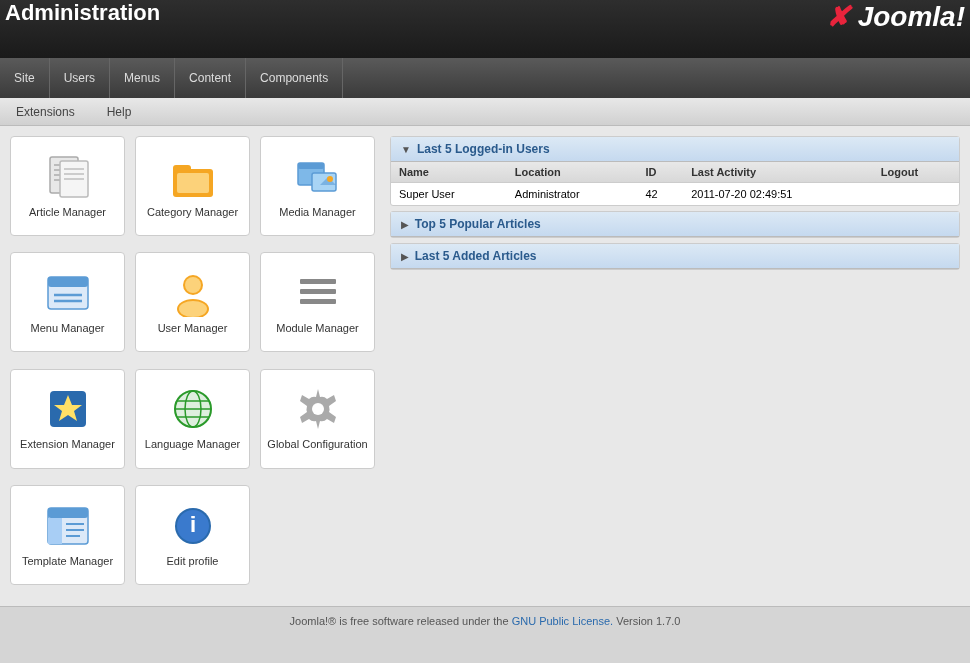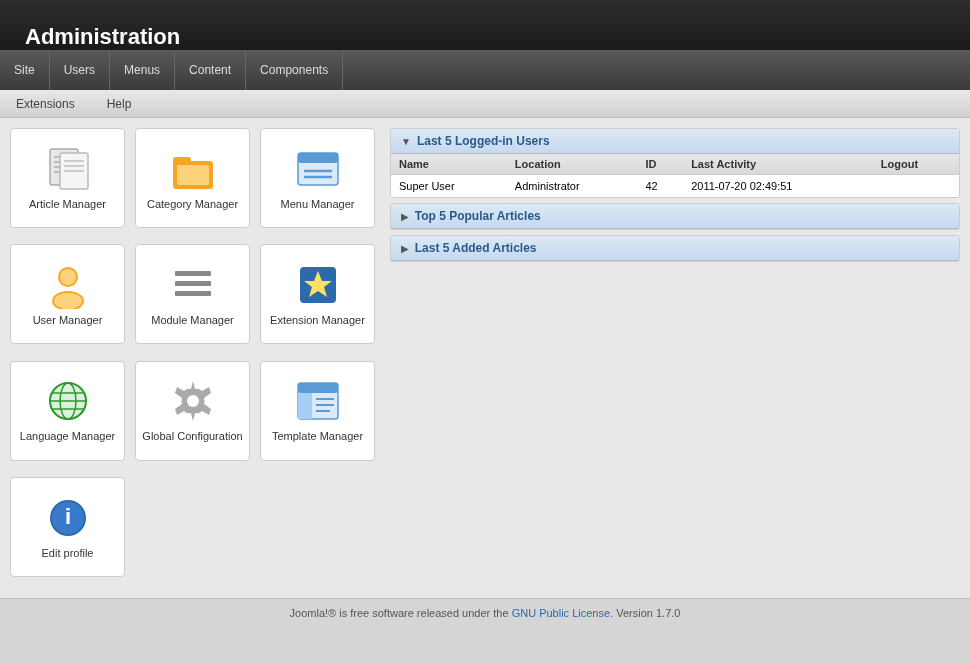--- a/index.html
+++ b/index.html
@@ -1,19 +1,19 @@
 <!DOCTYPE html>
 <html><head>
   <meta charset="utf-8">
   <style>
     * { box-sizing: border-box; margin: 0; padding: 0; }
     body { font-family: Arial, sans-serif; font-size: 12px; background: #d5d5d5; width: 970px; min-height: 663px; overflow-x: hidden; }
 
     
-    .header { background: linear-gradient(to bottom, #2e2e2e, #1a1a1a); height: 50px; display: flex; align-items: flex-end; padding: 0 25px; justify-content: space-between; }
+    .header { background: linear-gradient(to bottom, #2e2e2e, #1a1a1a); height: 58px; display: flex; align-items: flex-start; padding: 0 5px; justify-content: space-between; }
     .header-title { color: #fff; font-size: 22px; font-weight: bold; }
     .joomla-logo { color: #e8243c; font-size: 28px; font-weight: bold; font-style: italic; }
     .joomla-logo span { color: #fff; }
 
     
     .navbar { background: linear-gradient(to bottom, #5a5a5a, #3a3a3a); height: 40px; display: flex; align-items: stretch; }
     .navbar-item { color: #ddd; padding: 0 14px; display: flex; align-items: center; cursor: pointer; font-size: 12px; border-right: 1px solid #666; }
     .navbar-right { margin-left: auto; display: flex; align-items: center; padding: 0 8px; gap: 10px; font-size: 11px; }
     .navbar-right span { color: #ccc; }
     .navbar-right a { color: #7ec8e3; text-decoration: none; }
@@ -57,20 +57,23 @@
     .main-outer { position: relative; }
 
     
     .logout-link { color: #e87070; }
   </style>
 </head>
 <body>
 
 <div class="header">
   <div class="header-title">Administration</div>
+  <div class="joomla-logo">
+    <span style="color:#e8243c;">✘</span> <span>Joomla!</span>
+  </div>
 </div>
 
 <div class="navbar">
   <div class="navbar-item">Site</div>
   <div class="navbar-item">Users</div>
   <div class="navbar-item">Menus</div>
   <div class="navbar-item">Content</div>
   <div class="navbar-item">Components</div>
 </div>
 
@@ -106,20 +109,32 @@
         <div class="icon-img">
           <svg width="48" height="48" viewBox="0 0 48 48">
             <rect x="4" y="16" width="40" height="28" rx="3" fill="#f5a623"></rect>
             <rect x="4" y="12" width="18" height="8" rx="3" fill="#f5a623"></rect>
             <rect x="8" y="20" width="32" height="20" rx="2" fill="#fcd27a"></rect>
           </svg>
         </div>
         <div class="icon-label">Category Manager</div>
       </div>
 
+      <div class="icon-item">
+        <div class="icon-img">
+          <svg width="48" height="48" viewBox="0 0 48 48">
+            <rect x="4" y="10" width="26" height="22" rx="2" fill="#7eb8e8" stroke="#5b9bd5" stroke-width="1.5"></rect>
+            <rect x="4" y="10" width="26" height="6" rx="2" fill="#5b9bd5"></rect>
+            <rect x="18" y="20" width="24" height="18" rx="2" fill="#a8d4f5" stroke="#5b9bd5" stroke-width="1.5"></rect>
+            <polygon points="26,32 34,24 42,32" fill="#5b9bd5" opacity="0.6"></polygon>
+            <circle cx="36" cy="26" r="3" fill="#f5a623"></circle>
+          </svg>
+        </div>
+        <div class="icon-label">Media Manager</div>
+      </div>
 
       <div class="icon-item">
         <div class="icon-img">
           <svg width="48" height="48" viewBox="0 0 48 48">
             <rect x="4" y="8" width="40" height="32" rx="3" fill="#dce9f8" stroke="#5b9bd5" stroke-width="1.5"></rect>
             <rect x="4" y="8" width="40" height="10" rx="3" fill="#5b9bd5"></rect>
             <line x1="10" y1="26" x2="38" y2="26" stroke="#5b9bd5" stroke-width="2.5"></line>
             <line x1="10" y1="32" x2="38" y2="32" stroke="#5b9bd5" stroke-width="2.5"></line>
           </svg>
         </div>

